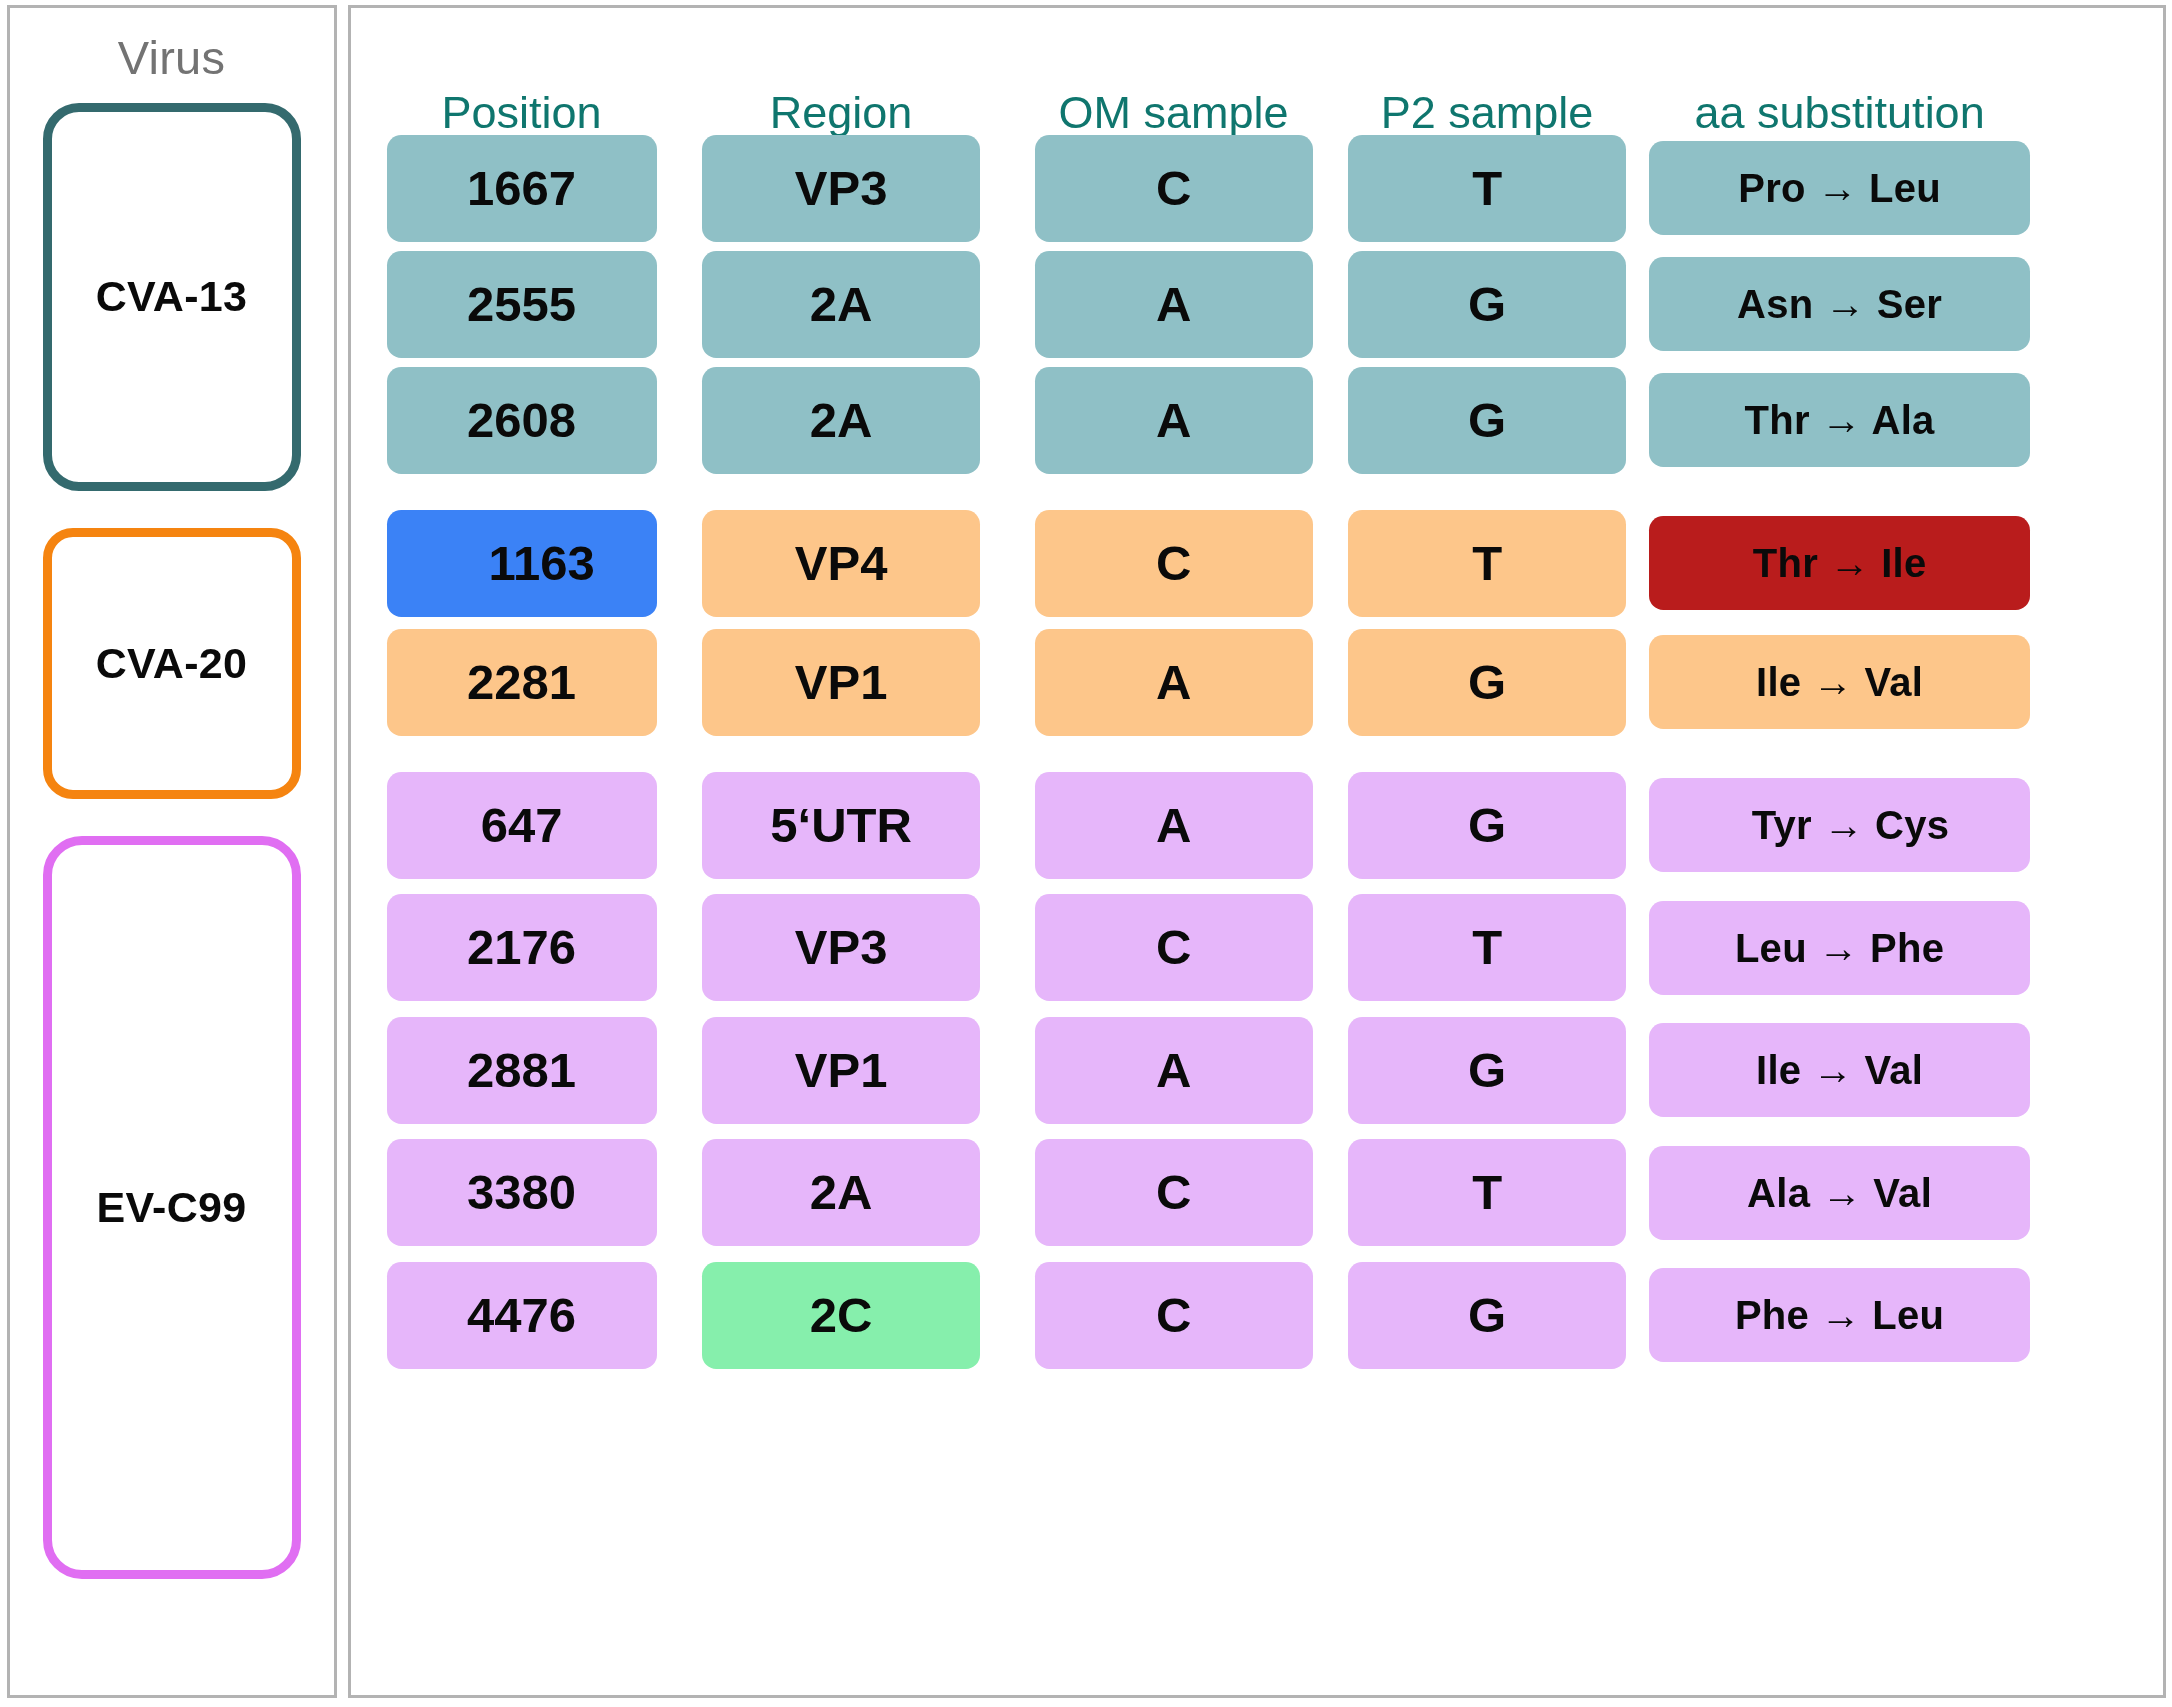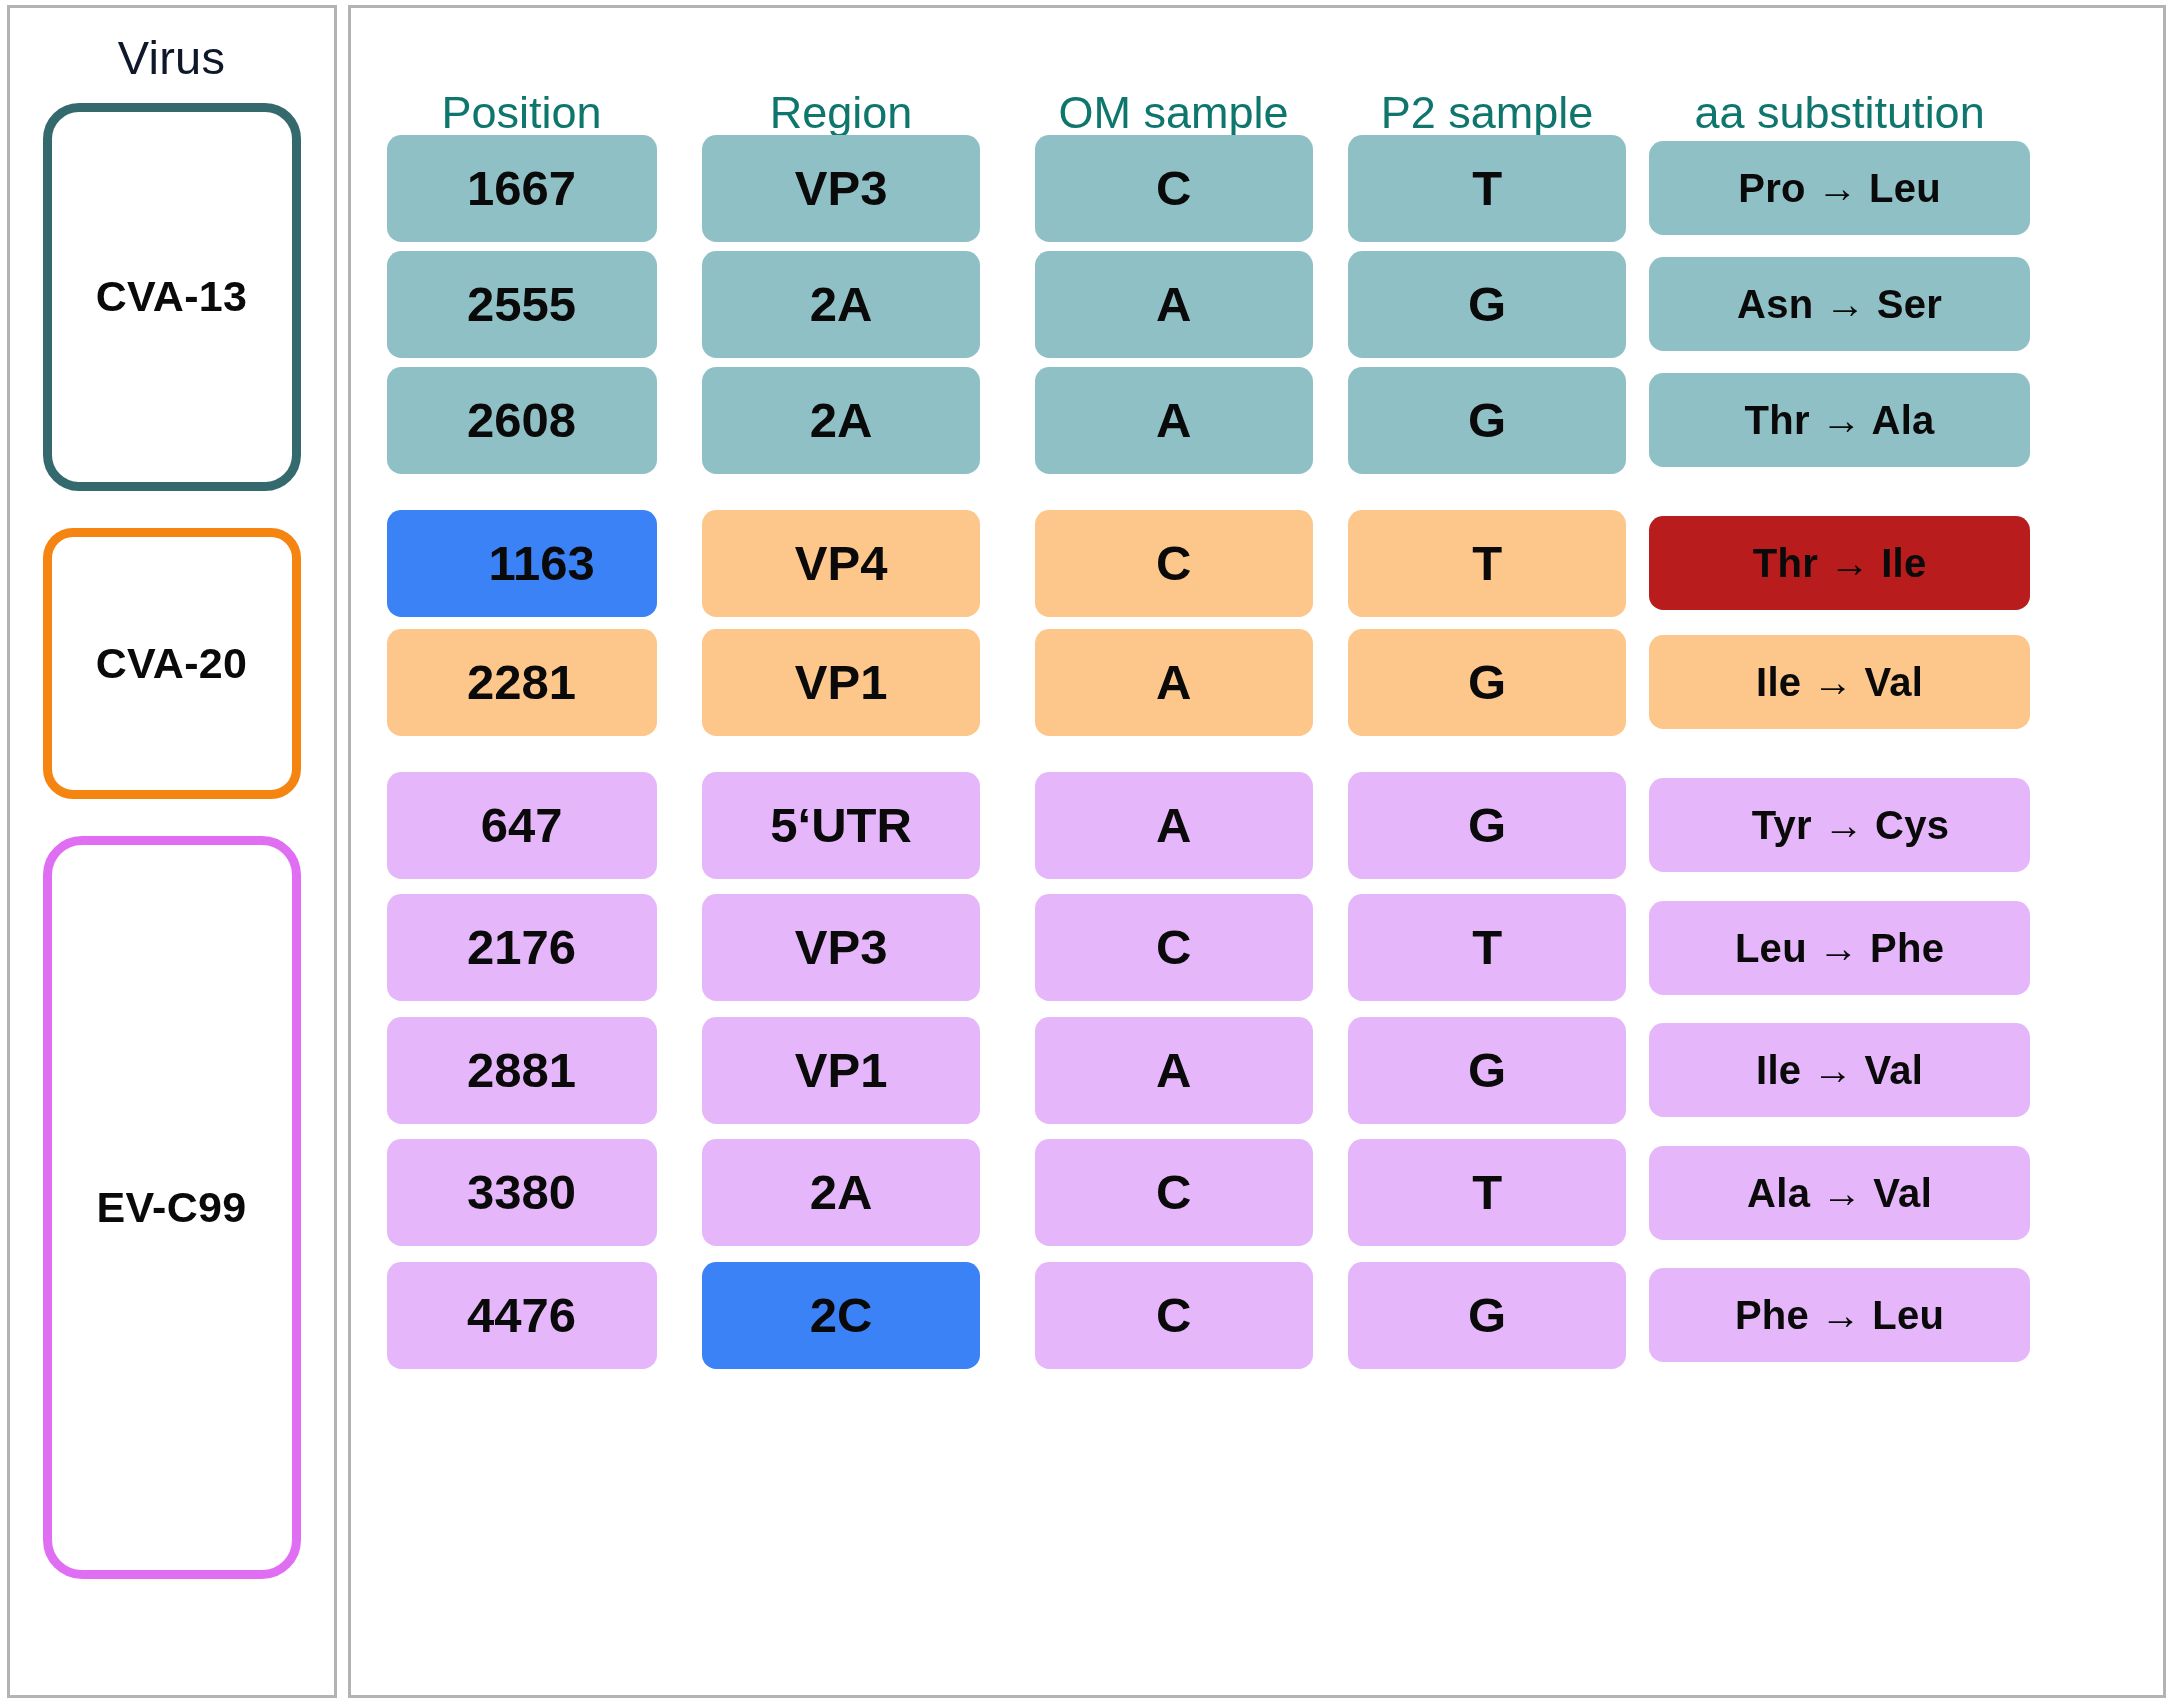--- a/index.html
+++ b/index.html
@@ -32,21 +32,21 @@
     border: 3.2px solid #b3b3b3;
     background: #ffffff;
     display: flex;
     flex-direction: column;
     align-items: center;
     padding: 11.6px 14.2px 17px 14.2px;
   }
 
   .virus-header {
     font-size: 47px;
-    color: #0f172a;
+    color: #737373;
     font-weight: 400;
     letter-spacing: 0.3px;
     line-height: 1;
     margin: 14.2px 0 22px 0;
     white-space: nowrap;
   }
 
   .virus-stack {
     flex: 1 1 auto;
     width: 100%;
@@ -349,21 +349,21 @@
         <div class="cell-wrap col-aa">
             <div class="pill pill-aa" style="background:#E6B6FA;">Ala → Val</div>
           </div>
       </div>
 
       <div class="data-row">
         <div class="cell-wrap col-position">
             <div class="pill pill-position" style="background:#E6B6FA;">4476</div>
           </div>
         <div class="cell-wrap col-region">
-            <div class="pill pill-region" style="background:#3b82f6;">2C</div>
+            <div class="pill pill-region" style="background:#86efac;">2C</div>
           </div>
         <div class="cell-wrap col-om">
             <div class="pill pill-om" style="background:#E6B6FA;">C</div>
           </div>
         <div class="cell-wrap col-p2">
             <div class="pill pill-p2" style="background:#E6B6FA;">G</div>
           </div>
         <div class="cell-wrap col-aa">
             <div class="pill pill-aa" style="background:#E6B6FA;">Phe → Leu</div>
           </div>

